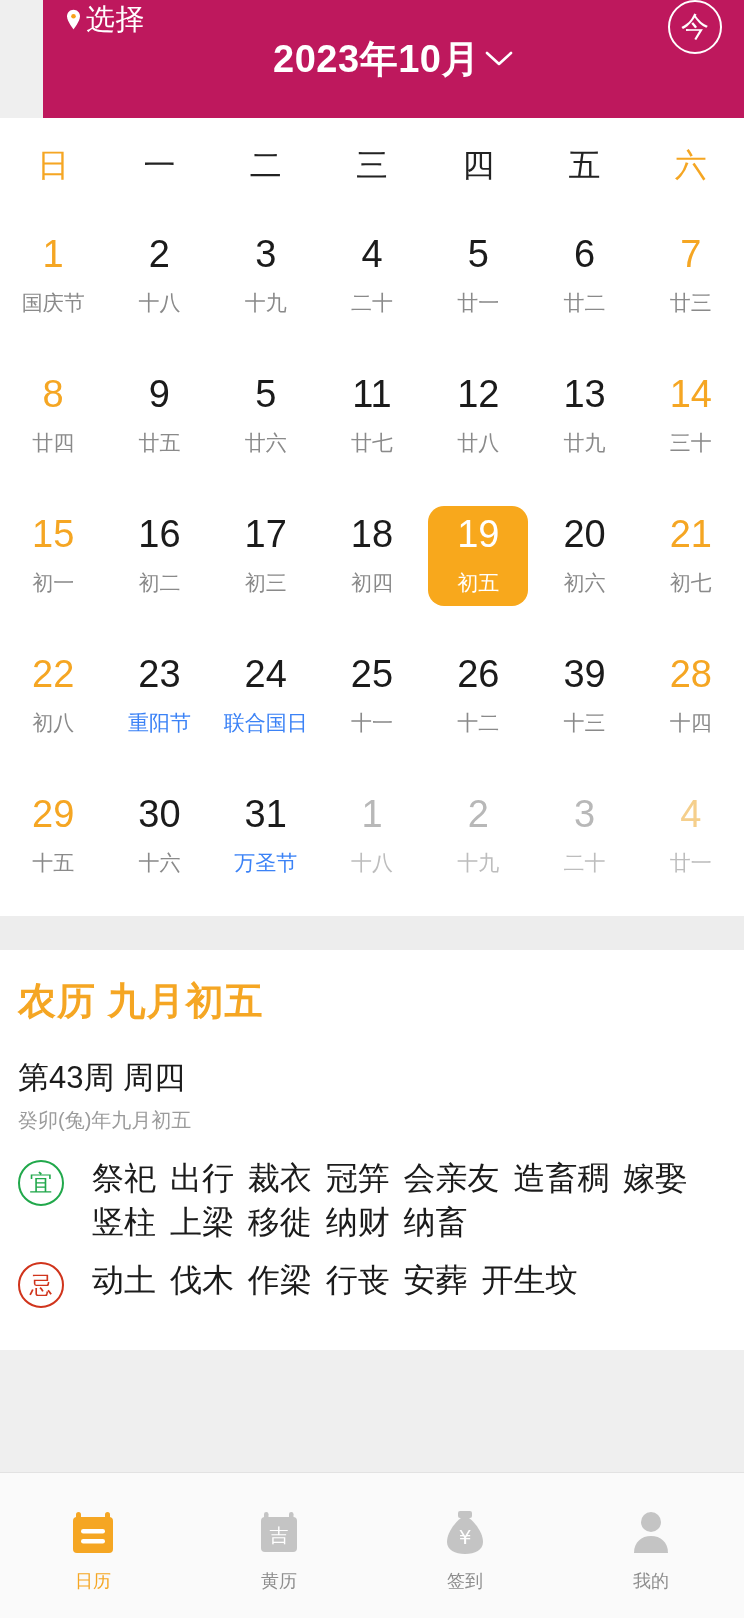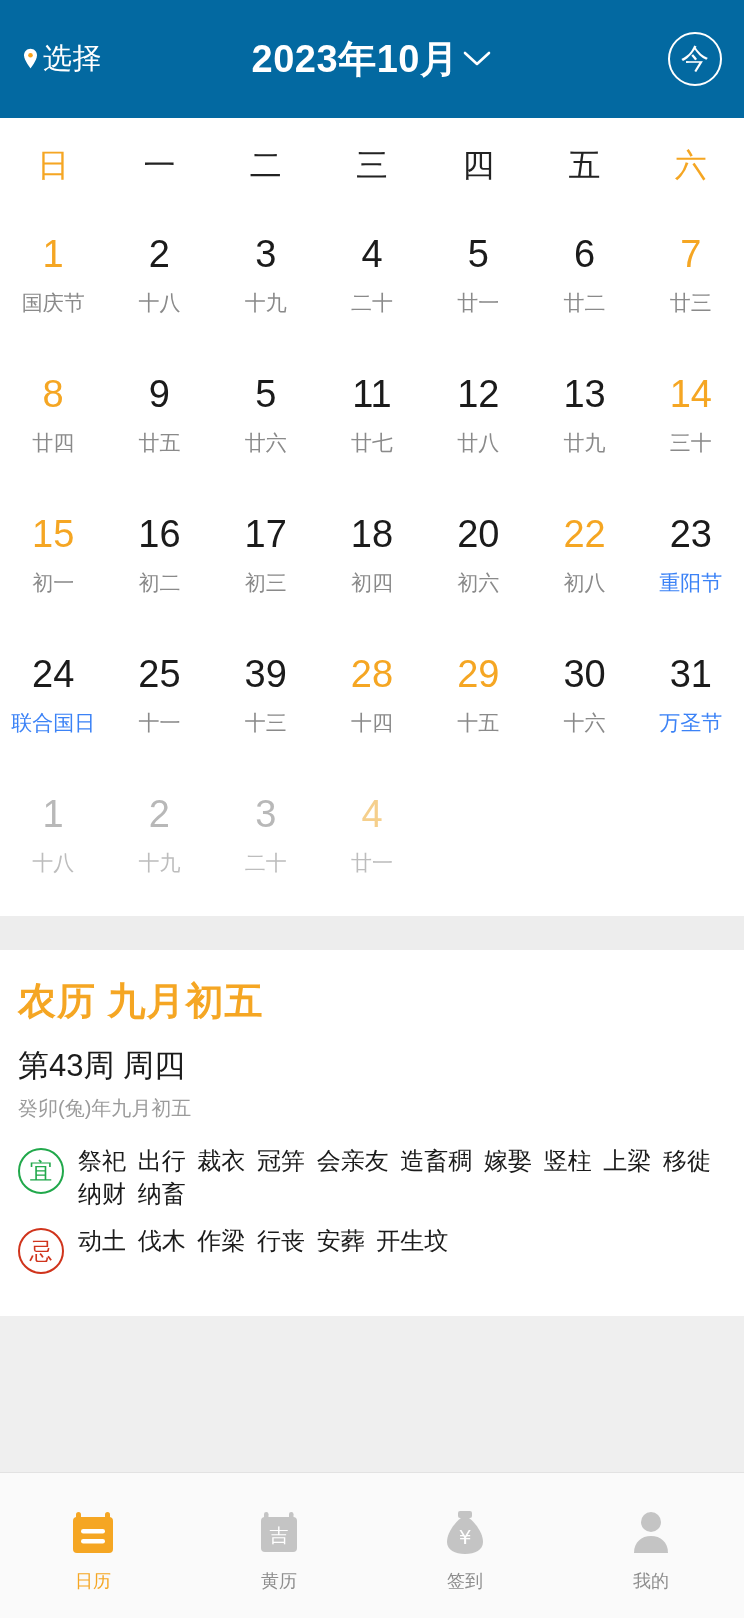--- a/index.html
+++ b/index.html
@@ -8,25 +8,26 @@
     font-family: "Liberation Sans", "DejaVu Sans", sans-serif;
     background: #ededed;
     overflow: hidden;
   }
   #app { position: relative; width: 744px; height: 1618px; background: #efefef; }
 
   
   .header {
     position: relative;
     height: 118px;
-    background: #0369a1;
+    background: #be185d;
     display: flex;
-    align-items: center;
+    align-items: flex-start;
     justify-content: space-between;
     padding: 0 22px;
+    margin-left: 43px;
   }
   .loc-btn { display: flex; align-items: center; gap: 4px; color: #fff; }
   .pin-icon { width: 17px; height: 22px; display: block; }
   .loc-label { font-size: 29px; color: #ffffff; letter-spacing: 0.5px; }
 
   .title-wrap {
     position: absolute; left: 0; right: 0; top: 0; bottom: 0;
     display: flex; align-items: center; justify-content: center; gap: 4px;
     pointer-events: none;
   }
@@ -86,37 +87,37 @@
   
   .band { height: 34px; background: #ededed; }
 
   
   .detail {
     background: #ffffff;
     padding: 26px 18px 28px 18px;
   }
   .lunar-title {
     font-size: 38px; font-weight: bold; color: #F5A623;
-    letter-spacing: 1px; margin-bottom: 18px;
+    letter-spacing: 1px; margin-bottom: 30px;
   }
   .week-line { font-size: 31px; color: #1b1b1b; margin-bottom: 8px; }
   .ganzhi { font-size: 20px; color: #9b9b9b; margin-bottom: 22px; }
 
   .yj-row { display: flex; align-items: flex-start; margin-bottom: 14px; }
   .badge {
     flex: 0 0 auto;
     width: 46px; height: 46px; border-radius: 50%;
     display: flex; align-items: center; justify-content: center;
     font-size: 23px; line-height: 1; margin-top: 4px;
   }
   .badge.yi { border: 2.5px solid #21a84b; color: #21a84b; }
   .badge.ji { border: 2.5px solid #d0341c; color: #d0341c; }
   .yj-text {
-    margin-left: 14px;
-    font-size: 24px; line-height: 1.38; color: #1b1b1b;
+    margin-left: 28px;
+    font-size: 32px; line-height: 1.38; color: #1b1b1b;
     word-spacing: 5px;
   }
 
   
   .tabbar {
     position: absolute; left: 0; right: 0; bottom: 0;
     height: 146px; background: #fafafa;
     border-top: 1px solid #e2e2e2;
     display: grid; grid-template-columns: repeat(4, 1fr);
     align-items: center;
@@ -228,39 +229,52 @@
         <div class="dsub">初二</div>
       </div>
       <div class="cell">
         <div class="dnum">17</div>
         <div class="dsub">初三</div>
       </div>
       <div class="cell">
         <div class="dnum">18</div>
         <div class="dsub">初四</div>
       </div>
+      <div class="cell selected">
+        <div class="hl"></div>
+        <div class="dnum">19</div>
+        <div class="dsub">初五</div>
+      </div>
       <div class="cell">
         <div class="dnum">20</div>
         <div class="dsub">初六</div>
       </div>
       <div class="cell weekend">
+        <div class="dnum">21</div>
+        <div class="dsub">初七</div>
+      </div>
+      <div class="cell weekend">
         <div class="dnum">22</div>
         <div class="dsub">初八</div>
       </div>
       <div class="cell">
         <div class="dnum">23</div>
         <div class="dsub fest">重阳节</div>
       </div>
       <div class="cell">
         <div class="dnum">24</div>
         <div class="dsub fest">联合国日</div>
       </div>
       <div class="cell">
         <div class="dnum">25</div>
         <div class="dsub">十一</div>
+      </div>
+      <div class="cell">
+        <div class="dnum">26</div>
+        <div class="dsub">十二</div>
       </div>
       <div class="cell">
         <div class="dnum">39</div>
         <div class="dsub">十三</div>
       </div>
       <div class="cell weekend">
         <div class="dnum">28</div>
         <div class="dsub">十四</div>
       </div>
       <div class="cell weekend">

